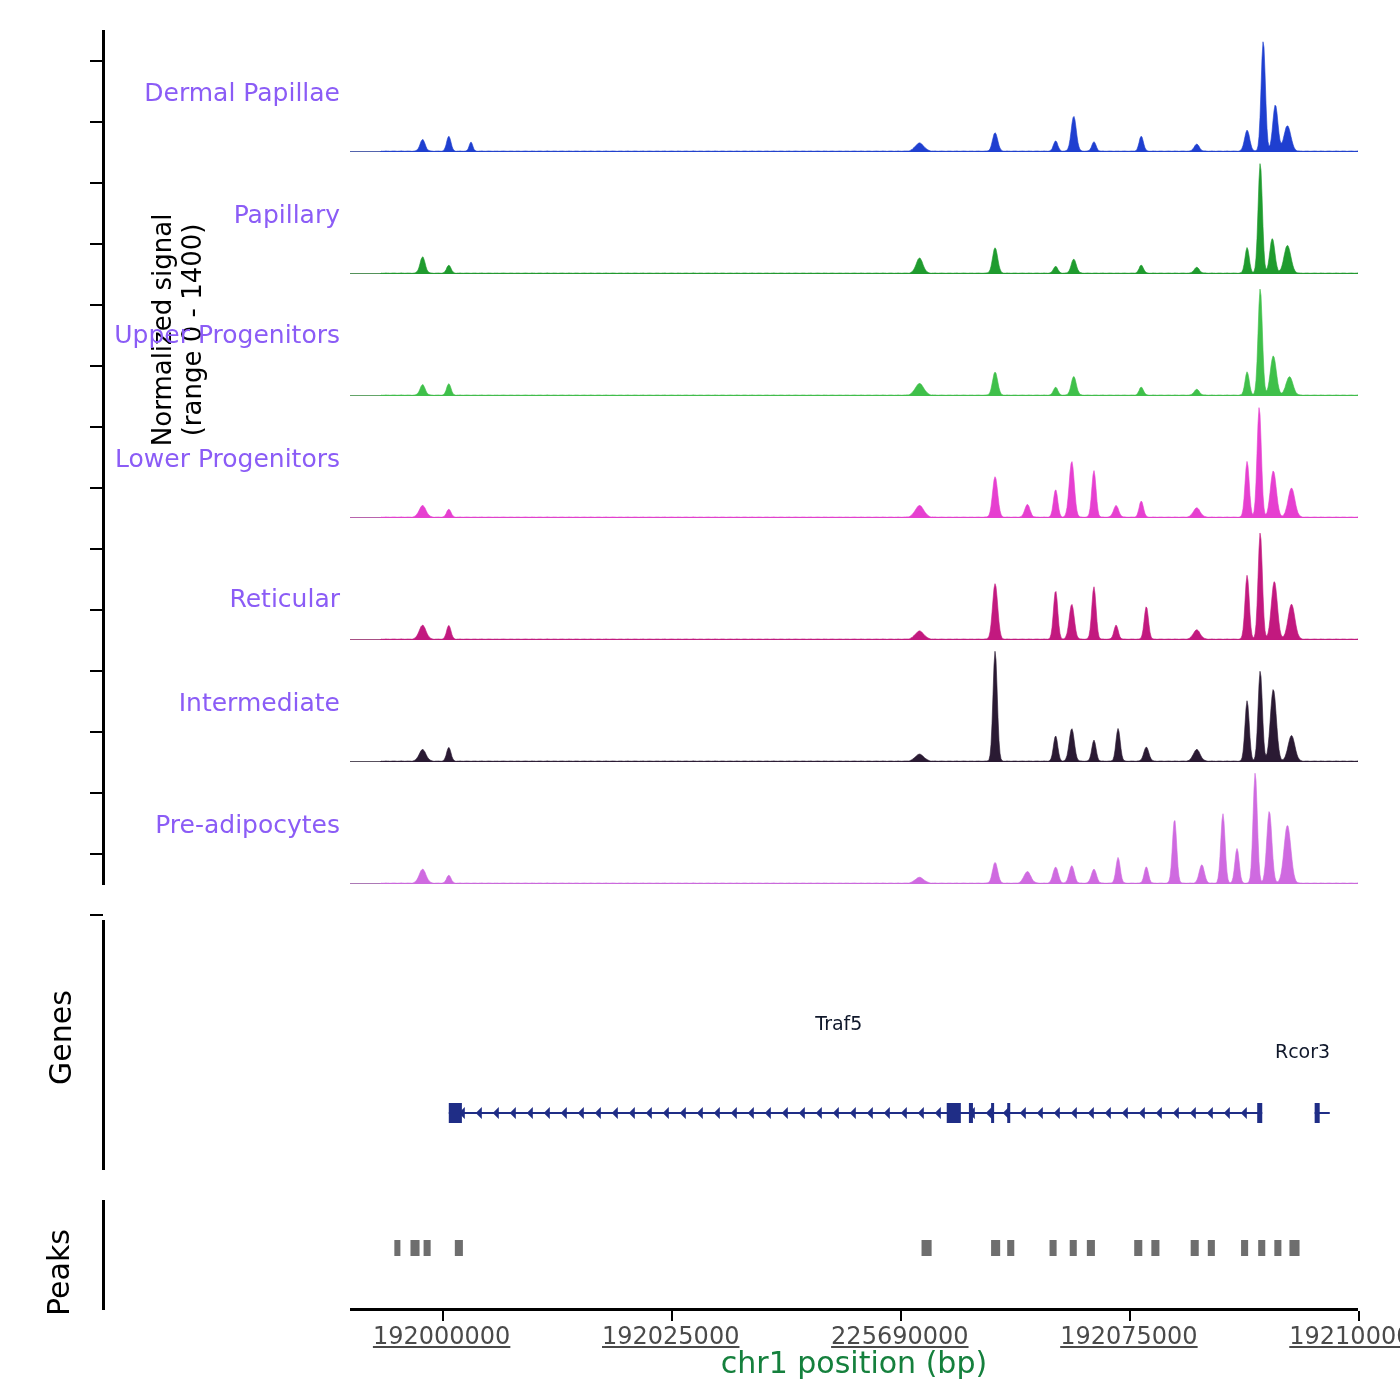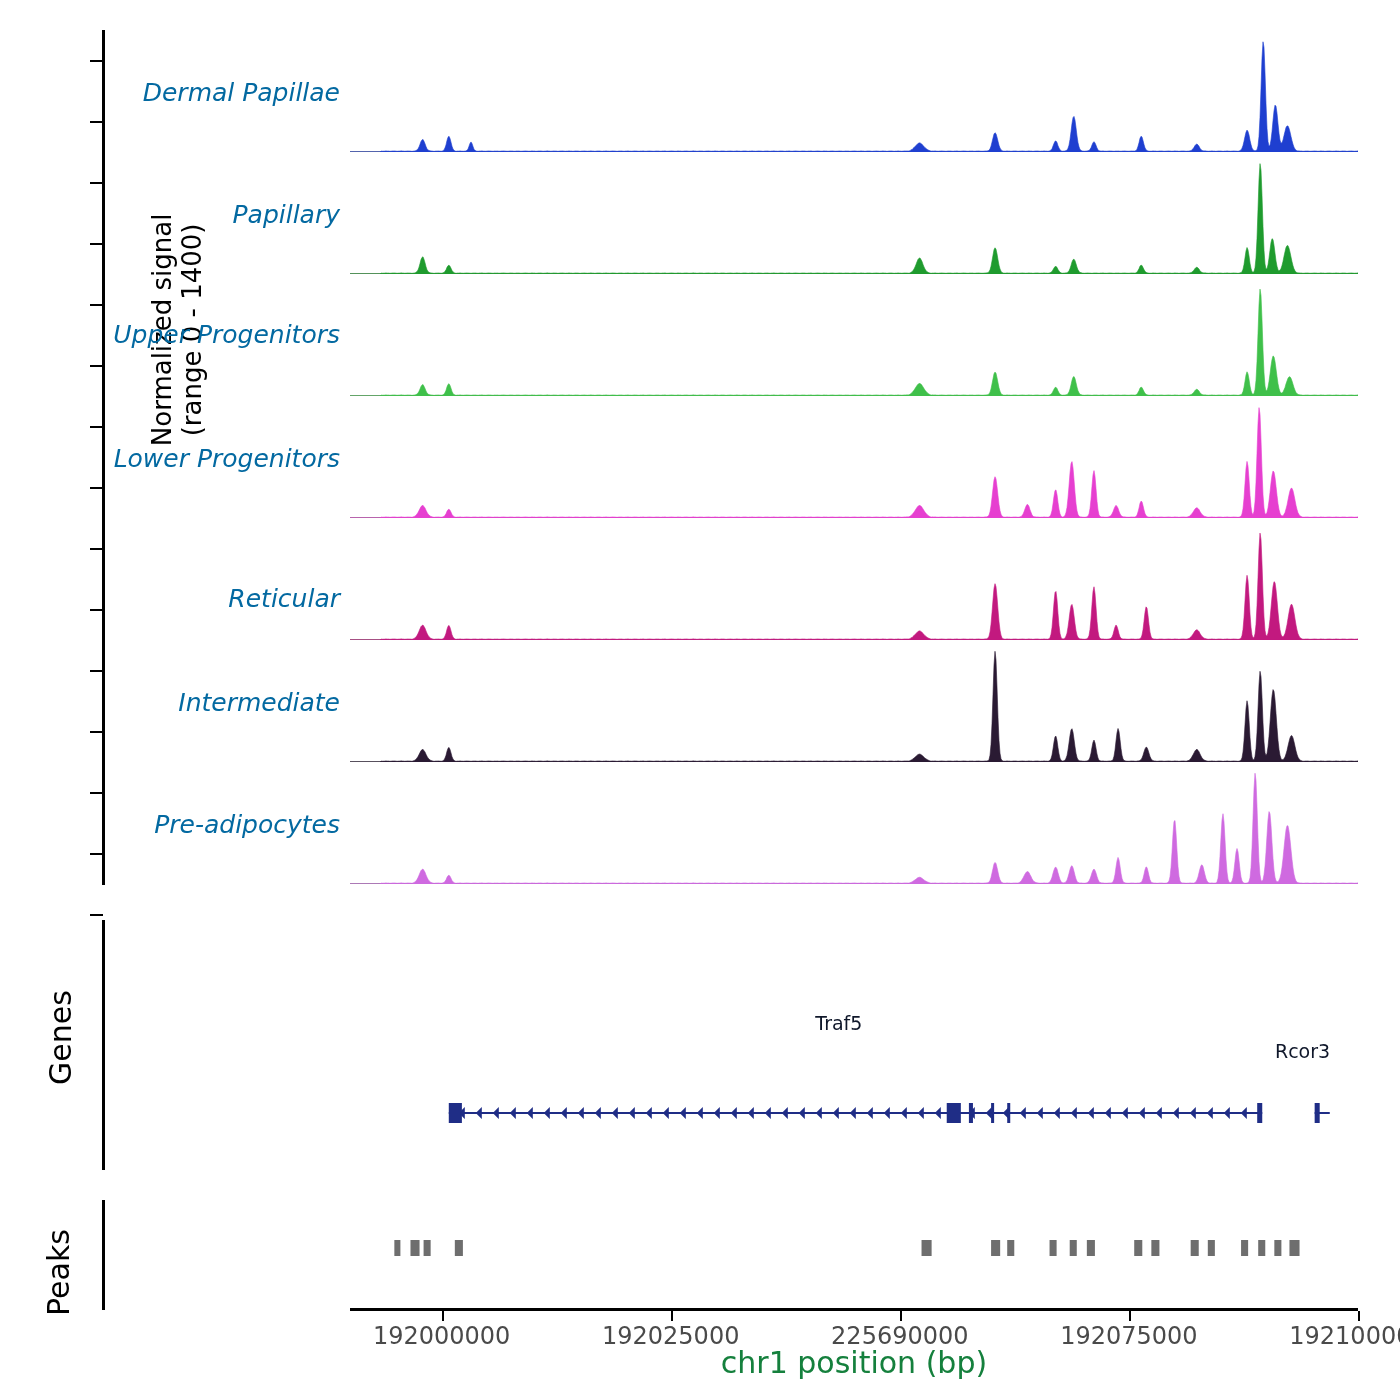--- a/index.html
+++ b/index.html
@@ -91,23 +91,22 @@
     position: absolute;
     left: 0;
     bottom: 0;
     width: 100%;
     height: 122px;
     display: block;
   }
   .track-name {
     position: absolute;
     font-size: 25px;
-    color: #0369a1;
+    color: #8b5cf6;
     white-space: nowrap;
-    font-style: italic;
   }
 
   
   .gene-label {
     position: absolute;
     font-size: 19px;
     color: #0f172a;
     white-space: nowrap;
   }
   .genes-svg {
@@ -127,20 +126,21 @@
     height: 26px;
   }
 
   
   .xtick-label {
     position: absolute;
     font-size: 24px;
     color: #4a4a4a;
     white-space: nowrap;
     transform: translateX(-50%);
+    text-decoration: underline;
   }
   .xaxis-title {
     position: absolute;
     left: 350px;
     width: 1008px;
     top: 1345px;
     text-align: center;
     font-size: 30px;
     color: #15803d;
   }

